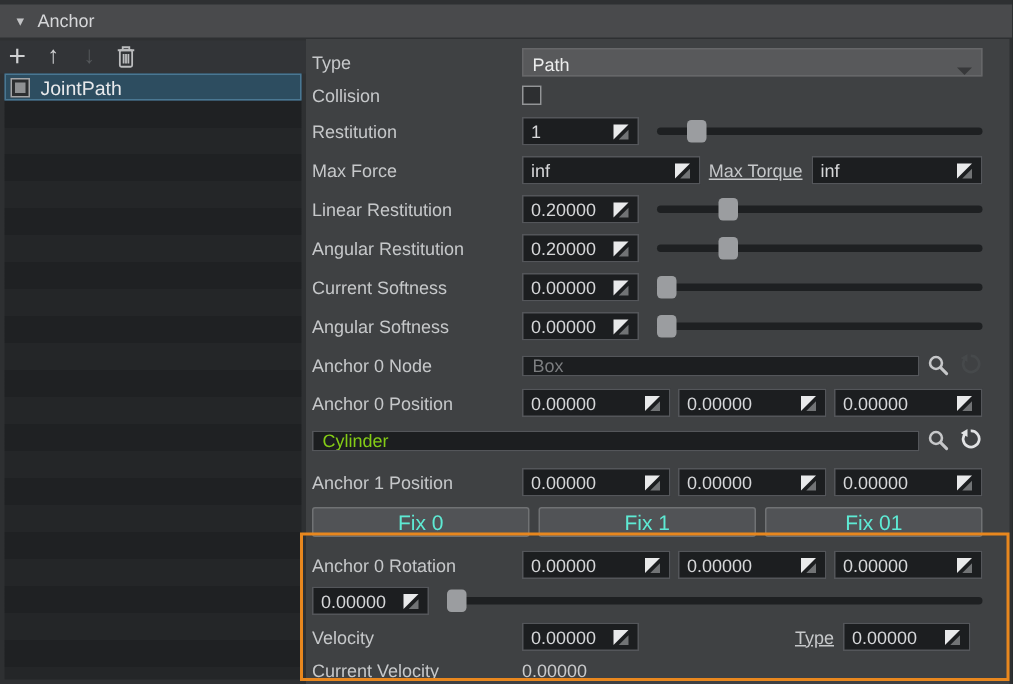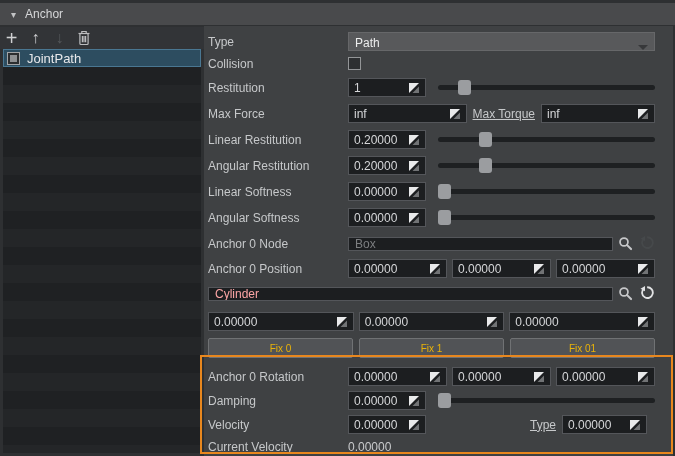--- a/index.html
+++ b/index.html
@@ -91,32 +91,32 @@
     position:absolute; left:0; right:0; top:5px; height:5px;
     background:#1e2022; border-radius:3px;
   }
   .slider .handle {
     position:absolute; top:0; width:13px; height:15px;
     background:#9b9da0; border-radius:3px; cursor:grab;
   }
   
   .node-input {
     flex:1; height:14px; background:#1c1e20; border:1px solid #54565a;
-    color:#fca5a5; font-size:12px; font-family:"Liberation Sans",sans-serif;
+    color:#84cc16; font-size:12px; font-family:"Liberation Sans",sans-serif;
     padding:0 6px; outline:none; min-width:0;
   }
   .node-input::placeholder { color:#7c7e80; }
   .icon-btn {
     flex:none; width:17px; height:17px; margin-left:4px; cursor:pointer;
     display:flex; align-items:center; justify-content:center;
   }
   
   .fix-btn {
     flex:1; height:20px; background:#515356; border:1px solid #707274; border-radius:2px;
-    color:#eab308; font-size:10px; font-family:"Liberation Sans",sans-serif;
+    color:#5eead4; font-size:14px; font-family:"Liberation Sans",sans-serif;
     display:flex; align-items:center; justify-content:center; cursor:pointer;
   }
   .r-fix .fields { gap:6px; }
   .cur-val { color:#c9cacc; }
   
   .hl-box {
     position:absolute; left:200px; top:355px; width:473px; height:99px;
     border:2px solid #e8871e; pointer-events:none;
   }
 </style>
@@ -255,21 +255,21 @@
             </svg>
         </div>
         <div class="slider">
           <div class="track"></div>
           <div class="handle" style="left: calc(20% - 2.6px);"></div>
         </div>
       </div>
     </div>
 
     <div class="row r-std">
-      <span class="lbl">Linear Softness</span>
+      <span class="lbl">Current Softness</span>
       <div class="fields">
         <div class="nfield w-sm">
           <span class="val">0.00000</span>
           <svg width="12" height="12" viewBox="0 0 12 12">
               <use href="#i-drag"></use>
             </svg>
         </div>
         <div class="slider">
           <div class="track"></div>
           <div class="handle" style="left: calc(0% + 0px);"></div>
@@ -346,20 +346,21 @@
         </span>
         <span class="icon-btn">
           <svg width="15" height="15" viewBox="0 0 14 14" stroke="#e2e3e5" fill="#e2e3e5">
               <use href="#i-undo"></use>
             </svg>
         </span>
       </div>
     </div>
 
     <div class="row r-pos1">
+      <span class="lbl">Anchor 1 Position</span>
       <div class="fields">
           <div class="trip">
         <div class="nfield">
           <span class="val">0.00000</span>
           <svg width="12" height="12" viewBox="0 0 12 12">
                 <use href="#i-drag"></use>
               </svg>
         </div>
         <div class="nfield">
           <span class="val">0.00000</span>
@@ -405,21 +406,20 @@
           <span class="val">0.00000</span>
           <svg width="12" height="12" viewBox="0 0 12 12">
                 <use href="#i-drag"></use>
               </svg>
         </div>
       </div>
         </div>
     </div>
 
     <div class="row r-damp">
-      <span class="lbl">Damping</span>
       <div class="fields">
         <div class="nfield w-sm">
           <span class="val">0.00000</span>
           <svg width="12" height="12" viewBox="0 0 12 12">
               <use href="#i-drag"></use>
             </svg>
         </div>
         <div class="slider">
           <div class="track"></div>
           <div class="handle" style="left: calc(0% + 0px);"></div>

